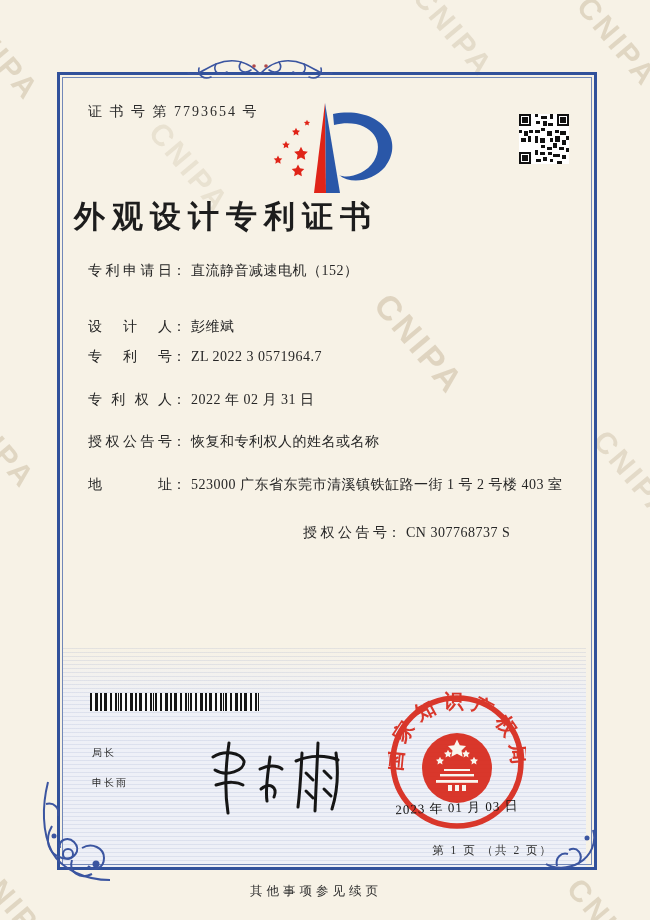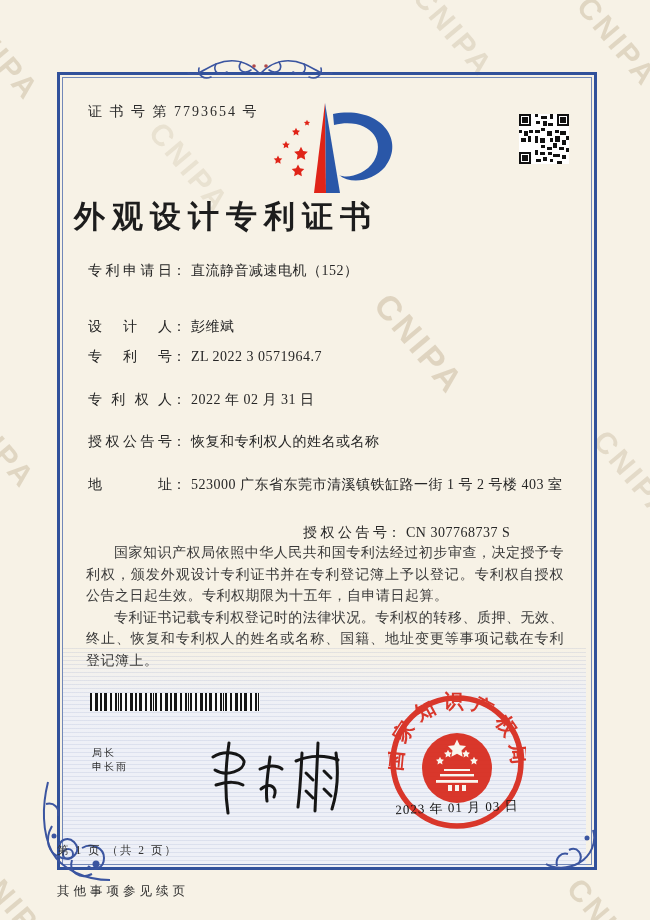--- a/index.html
+++ b/index.html
@@ -72,29 +72,29 @@
 
   
   .barcode{
     position:absolute;left:90px;top:693px;width:170px;height:18px;z-index:3;
     background-color:#fcfcfc;
     background-image:
       repeating-linear-gradient(90deg,#161616 0 2px,transparent 2px 5px),
       repeating-linear-gradient(90deg,#161616 0 1px,transparent 1px 7px);
   }
   .signoff{position:absolute;left:92px;top:746px;z-index:3;font-family:"Liberation Sans",sans-serif;font-size:10px;color:#1f1f1f;letter-spacing:2px;}
-  .signoff .name{}
+  .signoff .name{margin-top:16px;}
   .signature{position:absolute;left:198px;top:733px;z-index:4;}
   .seal{position:absolute;left:388px;top:690px;z-index:3;}
   .seal-date{
     position:absolute;left:386px;top:799px;width:142px;z-index:4;
     text-align:center;font-size:13px;color:#141414;letter-spacing:1px;transform:rotate(-2deg);
   }
-  .page-info{position:absolute;left:57px;top:843px;width:496px;text-align:left;z-index:3;font-size:11.5px;letter-spacing:2px;color:#333;}
-  .bottom-note{position:absolute;left:57px;top:883px;width:518px;z-index:3;font-size:12.5px;letter-spacing:4px;color:#2e2e2e;}
+  .page-info{position:absolute;left:57px;top:843px;width:496px;text-align:right;z-index:3;font-size:11.5px;letter-spacing:2px;color:#333;}
+  .bottom-note{position:absolute;left:57px;top:883px;width:518px;text-align:center;z-index:3;font-size:12.5px;letter-spacing:4px;color:#2e2e2e;}
 
   
   .orn-top{position:absolute;left:185px;top:54px;z-index:3;}
   .orn-bl{position:absolute;left:38px;top:776px;z-index:3;}
   .orn-br{position:absolute;left:541px;top:826px;z-index:3;}
 </style>
 </head>
 <body>
 
 <div class="page">
@@ -242,24 +242,20 @@
       <span class="flabel">授权公告号</span><span class="fcolon">：</span><span class="fvalue">恢复和专利权人的姓名或名称</span>
     </div>
     <div class="frow r5">
       <span class="flabel">地址</span><span class="fcolon">：</span><span class="fvalue">523000 广东省东莞市清溪镇铁缸路一街 1 号 2 号楼 403 室</span>
     </div>
     <div class="frow r6">
       <span class="field2"><span class="flabel">授权公告号</span><span class="fcolon">：</span><span class="fvalue">CN 307768737 S</span></span>
     </div>
   </div>
 
-  <div class="body-text">
-    <p>国家知识产权局依照中华人民共和国专利法经过初步审查，决定授予专利权，颁发外观设计专利证书并在专利登记簿上予以登记。专利权自授权公告之日起生效。专利权期限为十五年，自申请日起算。</p>
-    <p>专利证书记载专利权登记时的法律状况。专利权的转移、质押、无效、终止、恢复和专利权人的姓名或名称、国籍、地址变更等事项记载在专利登记簿上。</p>
-  </div>
 
   <div class="barcode"></div>
 
   <div class="signoff">
     <div class="role">局长</div>
     <div class="name">申长雨</div>
   </div>
 
   <svg class="signature" width="150" height="84" viewBox="0 0 150 84">
     <g fill="none" stroke="#161616" stroke-width="3" stroke-linecap="round">

